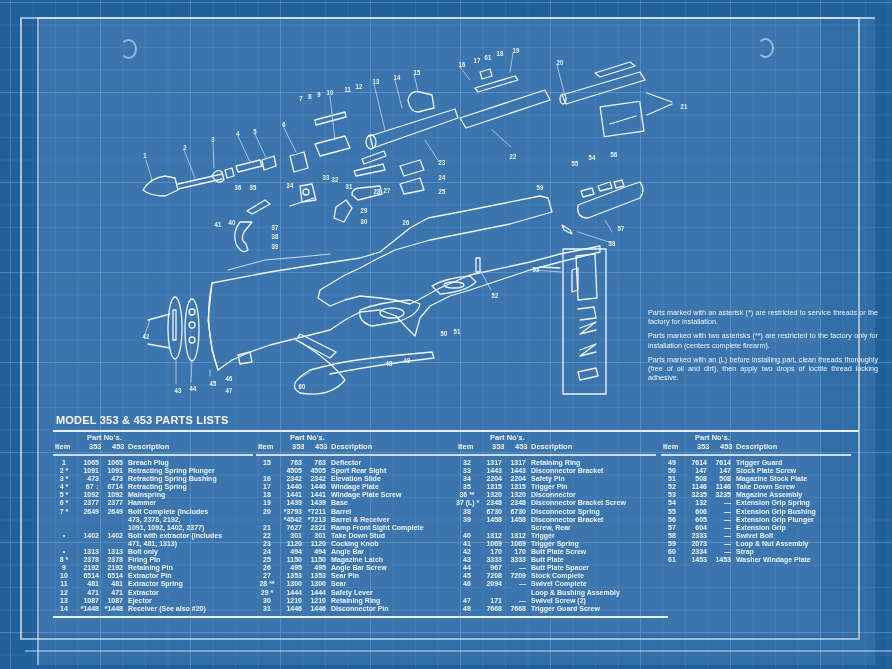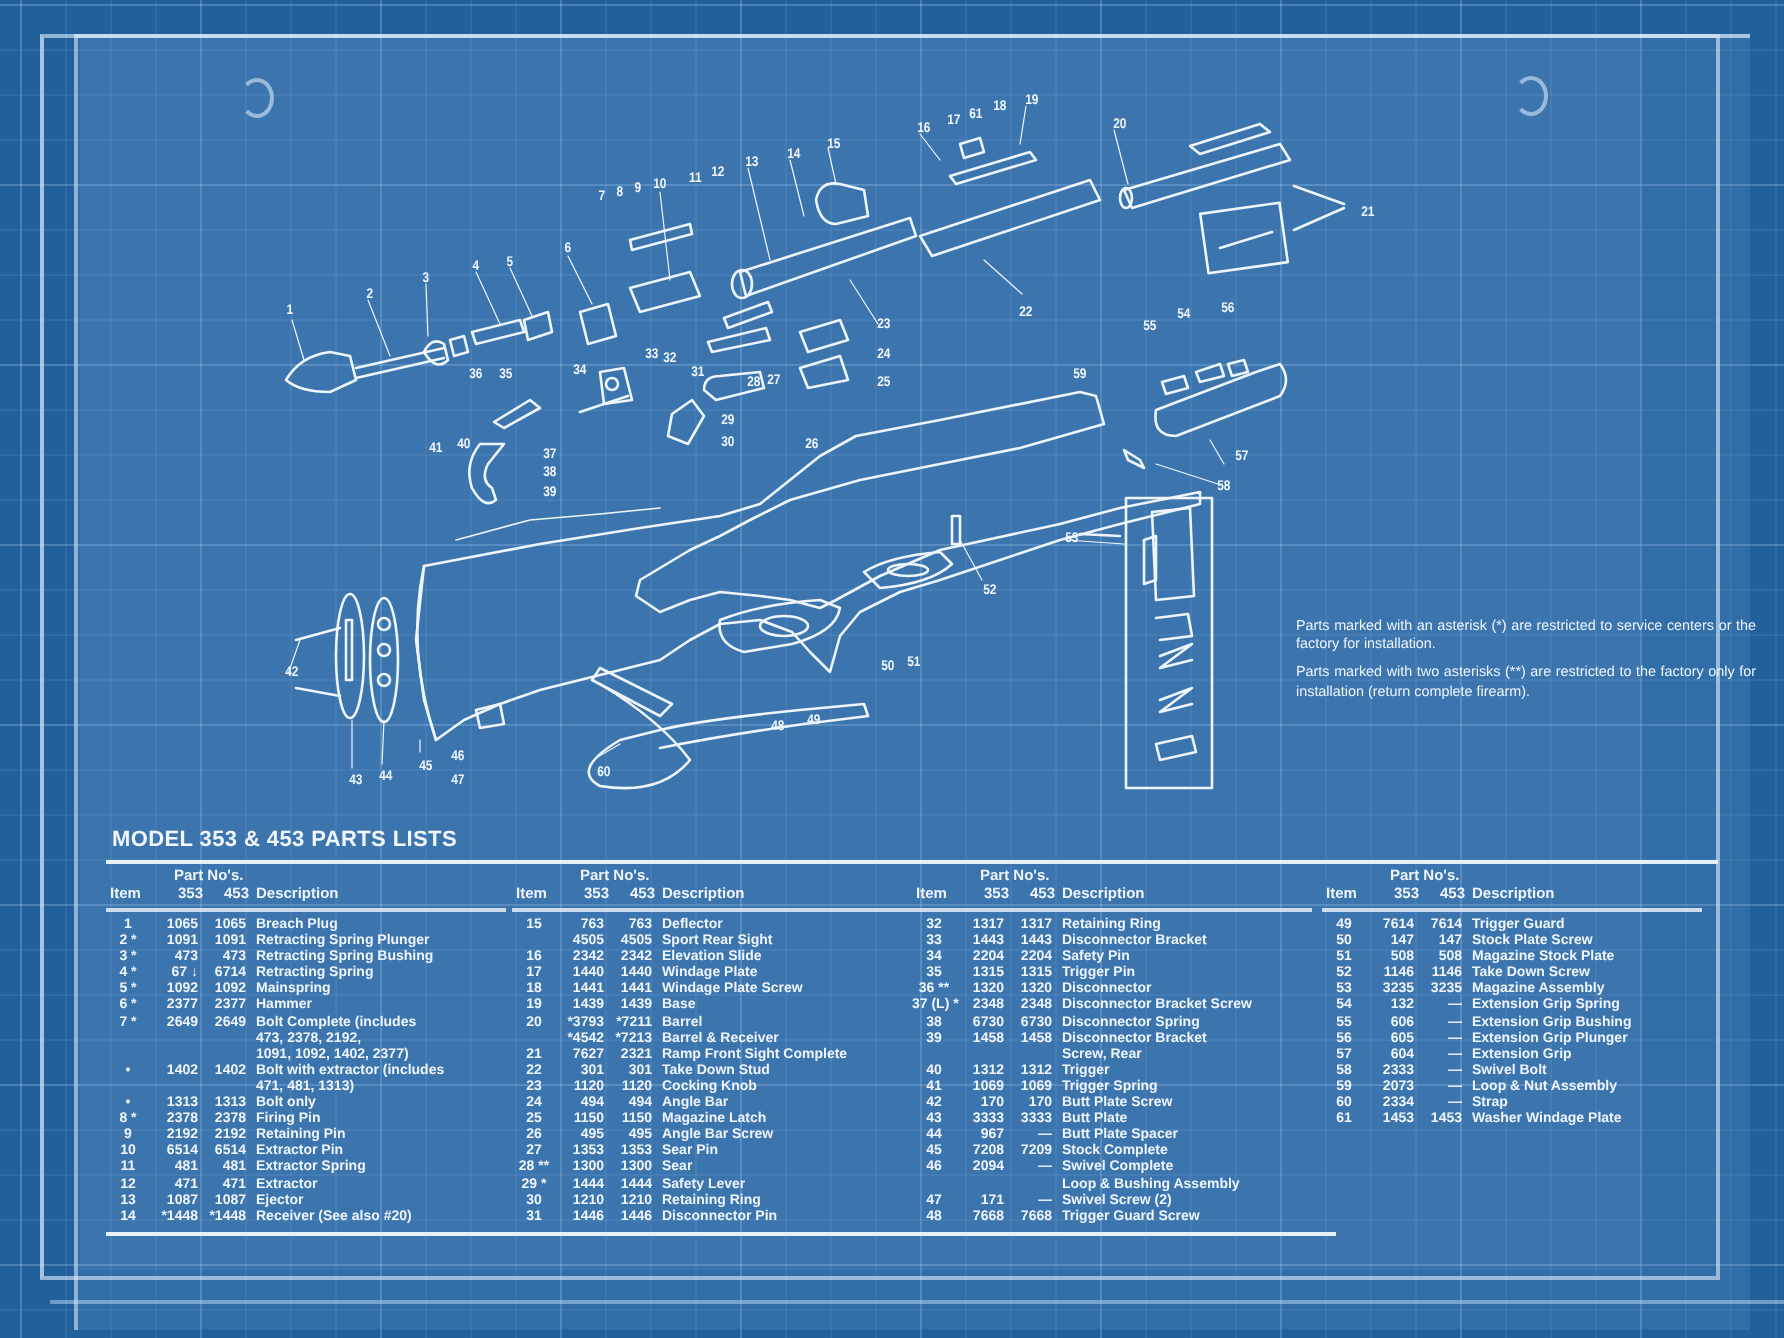--- a/index.html
+++ b/index.html
@@ -191,22 +191,23 @@
     <div class="callout" style="left: 588px; top: 154px;">54</div>
     <div class="callout" style="left: 571px; top: 160px;">55</div>
     <div class="callout" style="left: 610px; top: 151px;">56</div>
     <div class="callout" style="left: 617px; top: 225px;">57</div>
     <div class="callout" style="left: 608px; top: 240px;">58</div>
     <div class="callout" style="left: 536px; top: 184px;">59</div>
     <div class="callout" style="left: 298px; top: 383px;">60</div>
   </div>
 
 <div class="notes">
-  <p>Parts marked with an asterisk (*) are restricted to service centers or the factory for installation.</p>
-  <p>Parts marked with two asterisks (**) are restricted to the factory only for installation (return complete firearm).</p>
+  <p>Parts marked with an asterisk (*) are restricted to service threads or the factory for installation.</p>
+  <p>Parts marked with two asterisks (**) are restricted to the factory only for installation (centers complete firearm).</p>
+  <p>Parts marked with an (L) before installing part, clean threads thoroughly (free of oil and dirt), then apply two drops of loctite thread locking adhesive.</p>
 </div>
 
 <div class="title">MODEL 353 &amp; 453 PARTS LISTS</div>
 <div class="rule" style="left:53px;top:430px;width:806px;"></div>
 
 <div id="parts-table">
     <div class="col" style="left: 53px; top: 434px; width: 200px;">
       <div class="hdr">
         <span class="pn" style="left:34px">Part No's.</span>
         <span class="h" style="left:2px">Item</span>

